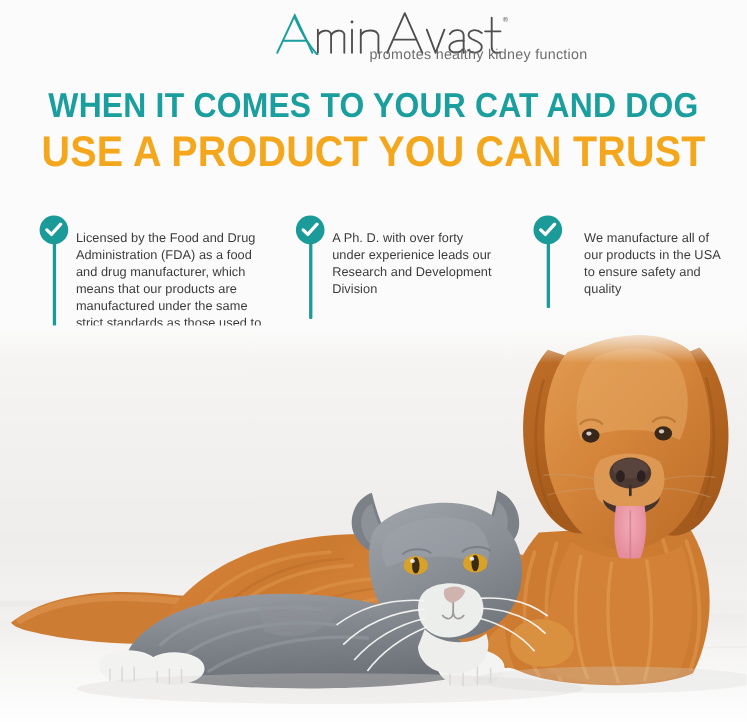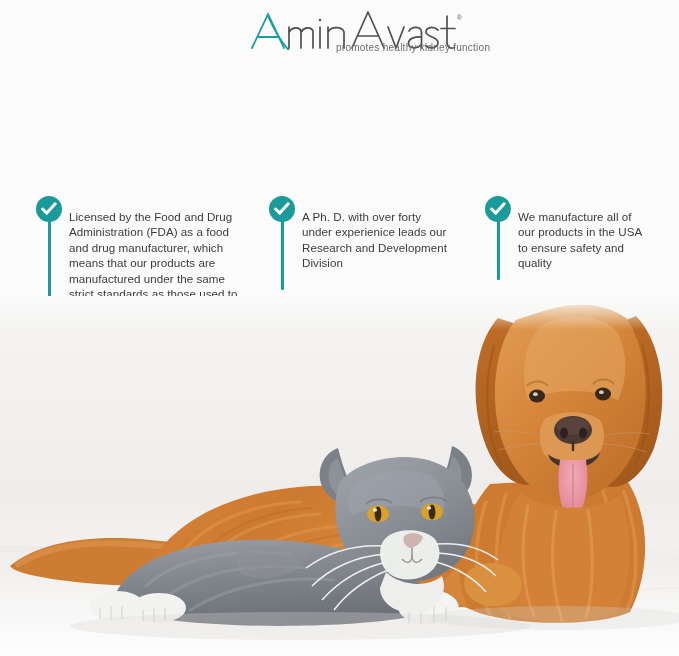--- a/index.html
+++ b/index.html
@@ -28,21 +28,21 @@
     display: flex;
     flex-direction: column;
     align-items: center;
     justify-content: flex-start;
   }
   .logo-svg { display:block; }
   .logo-tagline {
     position: absolute;
     left: 336px;
     top: 38px;
-    font-size: 10px;
+    font-size: 13px;
     letter-spacing: 0.25px;
     color: #6e6e6e;
     font-family: "Liberation Sans", sans-serif;
     white-space: nowrap;
   }
 
   
   .headline {
     position: absolute;
     left: 0;
@@ -116,21 +116,21 @@
     font-size: 11.6px;
     line-height: 15.4px;
     color: #3b3b3b;
     letter-spacing: 0.05px;
   }
   .b1 { left: 36px; }
   .b1 .bullet-text { left: 33px; width: 175px; }
   .b2 { left: 269px; }
   .b2 .bullet-text { left: 33px; width: 152px; }
   .b3 { left: 485px; }
-  .b3 .bullet-text { left: 33px; width: 130px; }
+  .b3 .bullet-text { left: 46px; width: 130px; }
 
   
   .photo {
     position: absolute;
     left: 0;
     top: 296px;
     width: 679px;
     height: 360px;
     overflow: hidden;
     background: linear-gradient(180deg,#f4f3f1 0%, #efeeec 48%, #eceaea 60%, #f6f6f6 72%, #fdfdfd 100%);
@@ -184,20 +184,24 @@
 
         <path d="M447 12 L447 38.5 C 447 43.5, 451 45, 454.5 43.5"></path>
         <path d="M441 24.5 L455 24.5"></path>
       </g>
 
       <text x="457" y="16" font-family="Liberation Sans, sans-serif" font-size="6.5" fill="#5a5a5a">®</text>
     </svg>
     <div class="logo-tagline">promotes healthy kidney function</div>
   </div>
 
+  <div class="headline">
+    <div class="headline-line1">WHEN IT COMES TO YOUR CAT AND DOG</div>
+    <div class="headline-line2">USE A PRODUCT YOU CAN TRUST</div>
+  </div>
 
   <div class="bullets">
 
     <div class="bullet b1">
       <div class="bullet-pin">
         <div class="pin-circle">
           <svg width="16" height="14" viewBox="0 0 16 14">
             <path d="M1.6 7.0 L5.8 11.1 L14.2 1.8" fill="none" stroke="#ffffff" stroke-width="3" stroke-linecap="round" stroke-linejoin="round"></path>
           </svg>
         </div>

